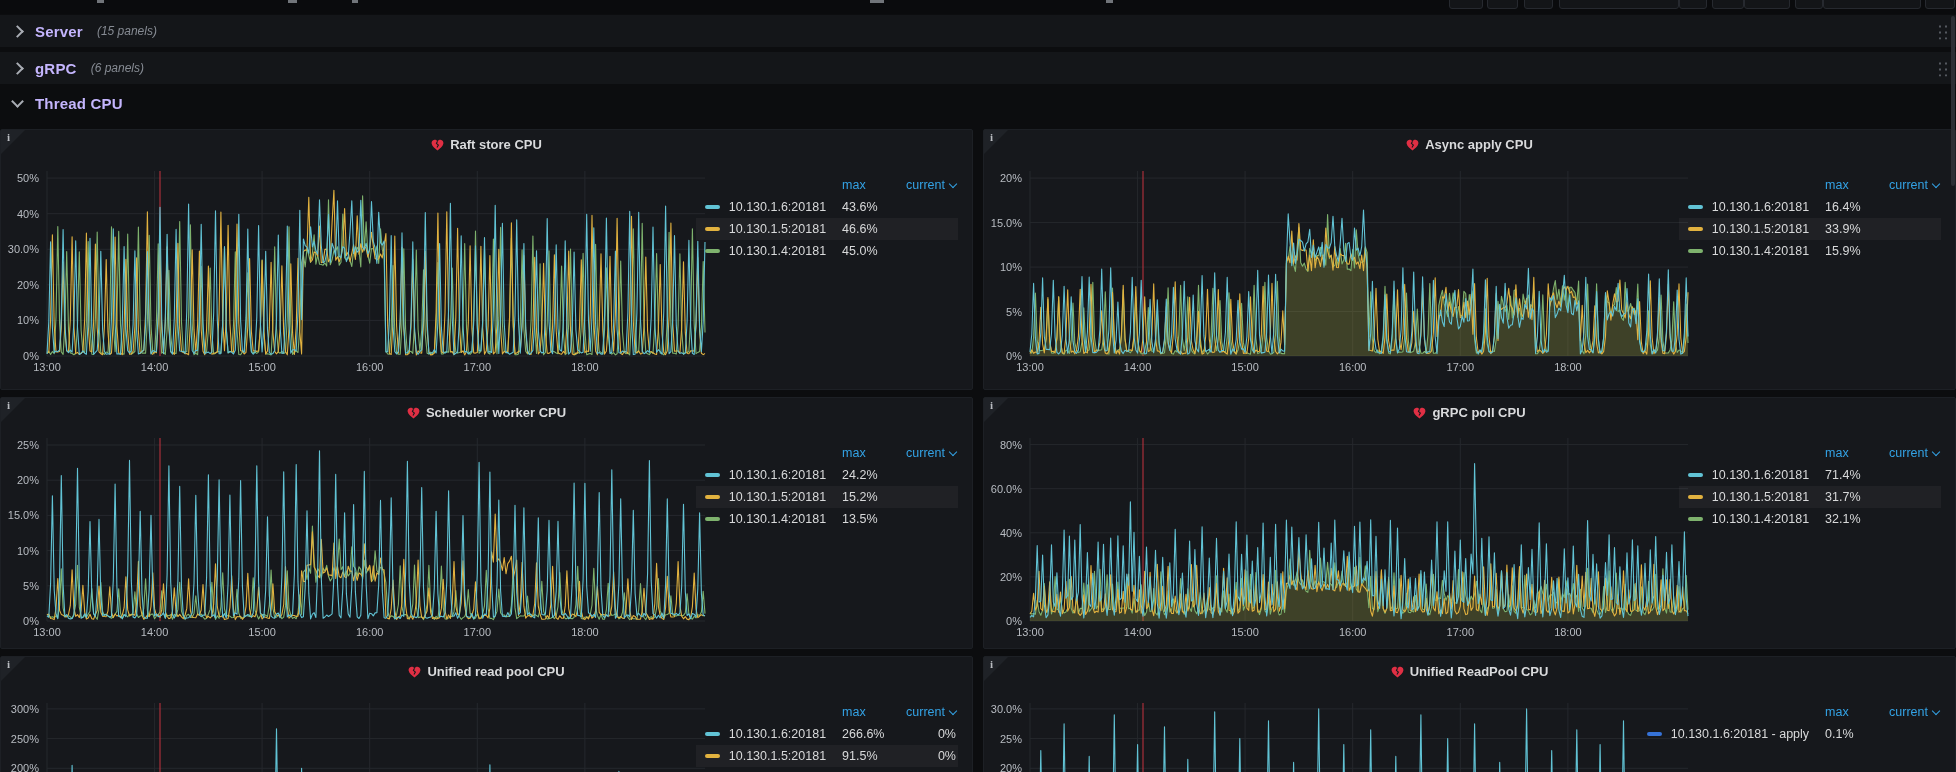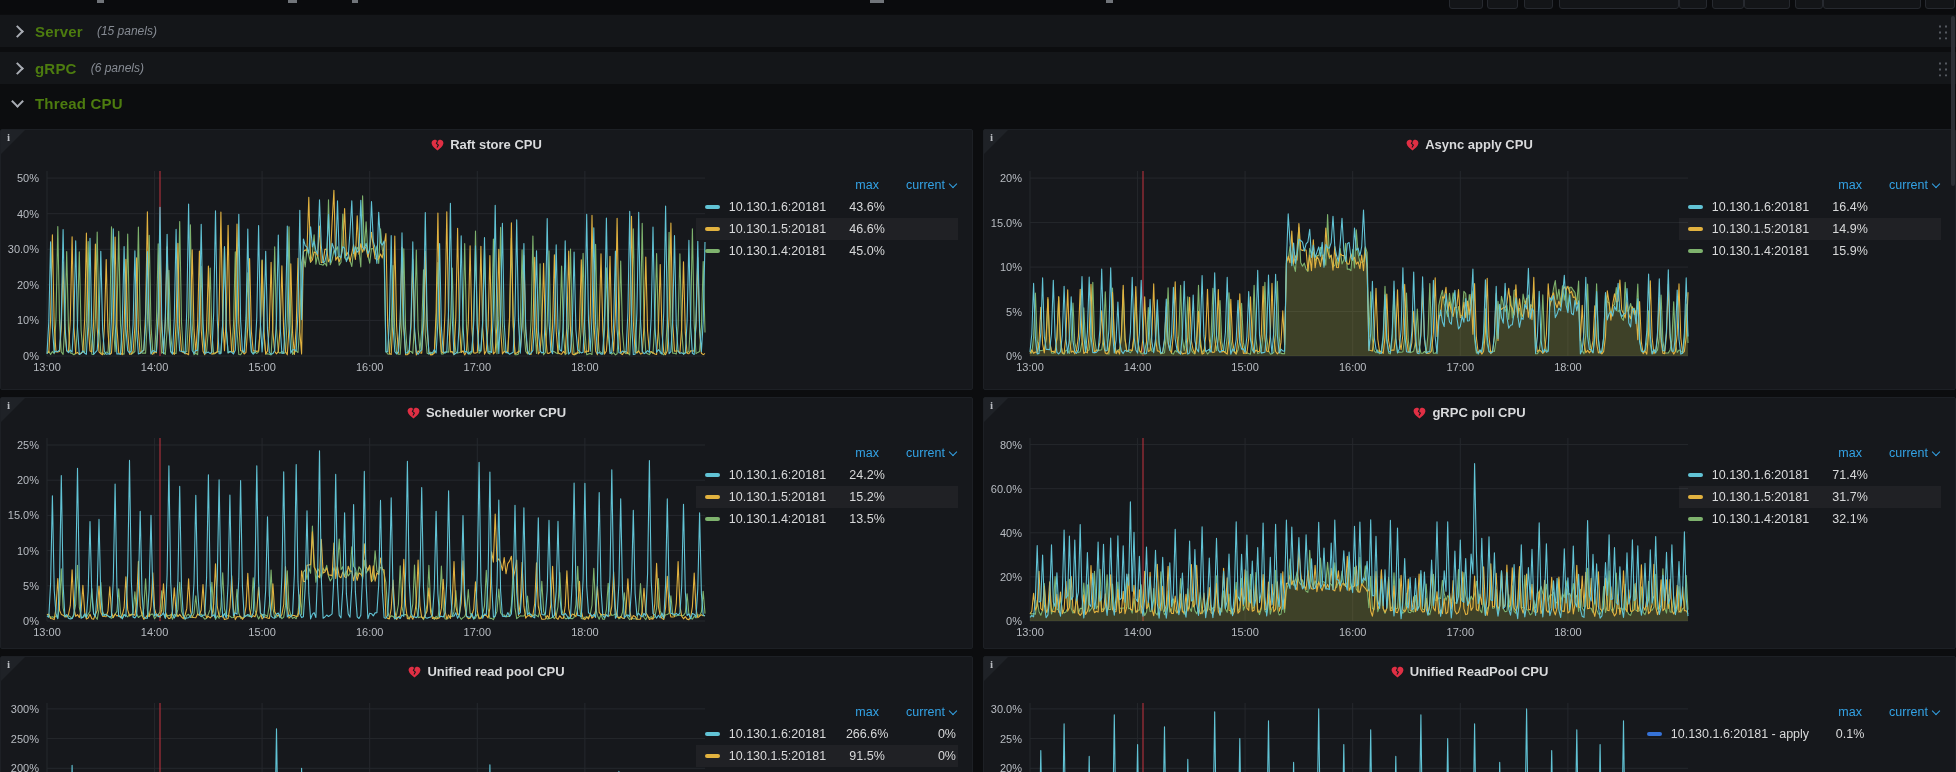--- a/index.html
+++ b/index.html
@@ -10,41 +10,41 @@
   .topbar{position:absolute;top:0;left:0;width:1956px;height:14px;background:#0a0b0d;}
   .tb-btn{position:absolute;top:-13px;height:20px;background:#131518;border:1px solid #26292f;border-radius:3px;}
   .tb-mark{position:absolute;top:0;height:3px;background:#84888e;opacity:.85;}
 
   
   .row-head{position:absolute;left:0;width:1956px;height:32px;background:#141619;display:flex;align-items:center;cursor:pointer;}
   .section-head{position:absolute;left:0;width:1956px;height:30px;background:transparent;display:flex;align-items:center;cursor:pointer;}
   .chev{display:inline-block;width:7px;height:7px;border-right:2px solid #a9adb4;border-bottom:2px solid #a9adb4;margin-left:13px;margin-right:13px;flex:none;}
   .chev.right{transform:rotate(-45deg);}
   .chev.down{transform:rotate(45deg);margin-top:-4px;}
-  .row-label{font-size:15px;font-weight:bold;color:#4d7c0f;letter-spacing:.2px;}
+  .row-label{font-size:15px;font-weight:bold;color:#c4b5fd;letter-spacing:.2px;}
   .row-count{font-size:12px;font-style:italic;color:#868b93;margin-left:14px;}
   .dots{position:absolute;right:9px;top:50%;transform:translateY(-50%);width:11px;height:17px;
         background-image:radial-gradient(circle,#54585f 1.1px,transparent 1.5px);background-size:6px 6px;background-position:1px 1px;cursor:move;}
 
   
   .panel{position:absolute;background:#16181c;border:1px solid #1d2025;border-radius:2px;box-sizing:border-box;}
   .panel-title{position:absolute;top:7px;left:0;right:0;text-align:center;font-size:13px;font-weight:bold;color:#d9dadc;cursor:pointer;}
   .panel-title svg{vertical-align:-2px;margin-right:6px;}
   .info-corner{position:absolute;top:0;left:0;width:0;height:0;border-top:24px solid #1f2227;border-right:24px solid transparent;cursor:pointer;}
   .info-i{position:absolute;top:1px;left:6px;font-size:11px;font-weight:bold;color:#b9bcc1;font-family:"Liberation Serif",serif;}
   svg.chart{position:absolute;top:0;left:0;}
 
   
   .legend{position:absolute;top:44px;right:14px;display:table;border-spacing:0;font-size:12.5px;color:#d8d9da;}
   .lg-row{display:table-row;}
   .lg-row.stripe .lg-cell{background:rgba(255,255,255,0.045);}
   .lg-cell{display:table-cell;vertical-align:middle;padding:4px 0 4px 9px;white-space:nowrap;}
   .lg-swatch{display:inline-block;width:15px;height:4px;border-radius:2px;vertical-align:2px;}
   .lg-name{cursor:pointer;}
-  .lg-val{text-align:center;min-width:50px;padding-left:16px;}
+  .lg-val{text-align:left;min-width:50px;padding-left:16px;}
   .lg-cur{text-align:right;min-width:46px;padding-left:14px;padding-right:2px;}
   .lg-head{color:#33a2e5;cursor:pointer;font-size:12.5px;}
   .sort-chev{display:inline-block;width:5px;height:5px;border-right:1.6px solid #33a2e5;border-bottom:1.6px solid #33a2e5;transform:rotate(45deg);margin-left:5px;vertical-align:2px;}
 
   
   .scrollbar{position:absolute;right:0;top:0;width:5px;height:772px;}
   .scroll-thumb{position:absolute;right:1px;top:16px;width:4px;height:170px;background:#2c2f35;border-radius:2px;cursor:pointer;}
 </style>
 </head>
 <body>
@@ -206,21 +206,21 @@
           </div>
           <div class="lg-row">
             <span class="lg-cell"><span class="lg-swatch" style="background: rgb(97, 195, 213);"></span></span>
             <span class="lg-cell lg-name">10.130.1.6:20181</span>
             <span class="lg-cell lg-val">16.4%</span>
             <span class="lg-cell lg-cur"></span>
           </div>
           <div class="lg-row stripe">
             <span class="lg-cell"><span class="lg-swatch" style="background: rgb(226, 178, 63);"></span></span>
             <span class="lg-cell lg-name">10.130.1.5:20181</span>
-            <span class="lg-cell lg-val">14.9%</span>
+            <span class="lg-cell lg-val">33.9%</span>
             <span class="lg-cell lg-cur"></span>
           </div>
           <div class="lg-row">
             <span class="lg-cell"><span class="lg-swatch" style="background: rgb(126, 178, 109);"></span></span>
             <span class="lg-cell lg-name">10.130.1.4:20181</span>
             <span class="lg-cell lg-val">15.9%</span>
             <span class="lg-cell lg-cur"></span>
           </div>
         </div>
       </div>

